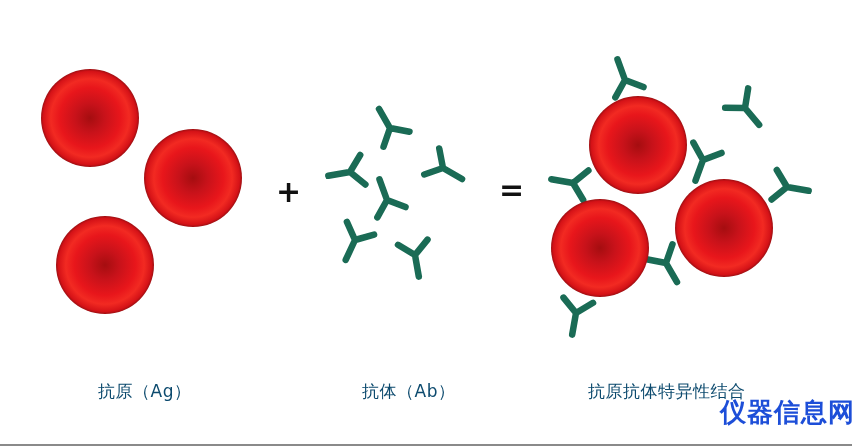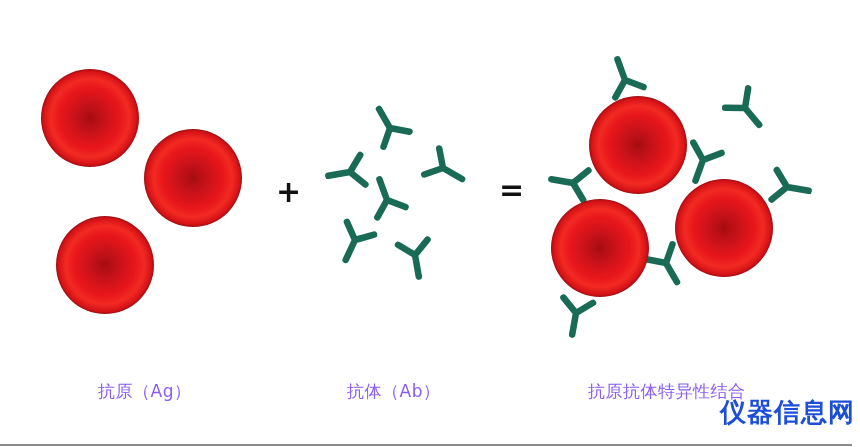--- a/index.html
+++ b/index.html
@@ -1,19 +1,19 @@
 <!DOCTYPE html>
 <html><head>
   <meta charset="utf-8">
   <style>
     html, body { margin: 0; padding: 0; background: #ffffff; }
     body { width: 860px; height: 447px; position: relative; overflow: hidden;
            font-family: "DejaVu Sans", sans-serif; }
     #canvas { position: absolute; left: 0; top: 0; }
-    .label { position: absolute; top: 380px; font-size: 17px; color: #8b5cf6;
+    .label { position: absolute; top: 380px; font-size: 17px; color: #0c4a6e;
              letter-spacing: 0.5px; white-space: nowrap; }
     .op { position: absolute; font-size: 30px; font-weight: bold; color: #111;
           font-family: "DejaVu Sans", sans-serif; line-height: 1; }
     .divider { position: absolute; left: 0; top: 444px; width: 852px; height: 2px; background: #8a8a8a; }
     .watermark { position: absolute; left: 720px; top: 395px; font-size: 26px; color: #1d4ed8;
                  font-weight: bold; letter-spacing: 1px; white-space: nowrap; }
   </style>
 </head>
 <body>
 
@@ -80,17 +80,17 @@
       <circle cx="638" cy="145" r="49" fill="url(#rbc)"></circle>
       <circle cx="600" cy="248" r="49" fill="url(#rbc)"></circle>
       <circle cx="724" cy="228" r="49" fill="url(#rbc)"></circle>
     </g>
 </svg>
 
 <div class="op" style="left:276px; top:177px;">+</div>
 <div class="op" style="left:499px; top:175px;">=</div>
 
 <div class="label" style="left:98px;">抗原（Ag）</div>
-<div class="label" style="left:347px;">抗体（Ab）</div>
+<div class="label" style="left:362px;">抗体（Ab）</div>
 <div class="label" style="left:588px;">抗原抗体特异性结合</div>
 
 <div class="watermark">仪器信息网</div>
 <div class="divider"></div>
 
 </body></html>

